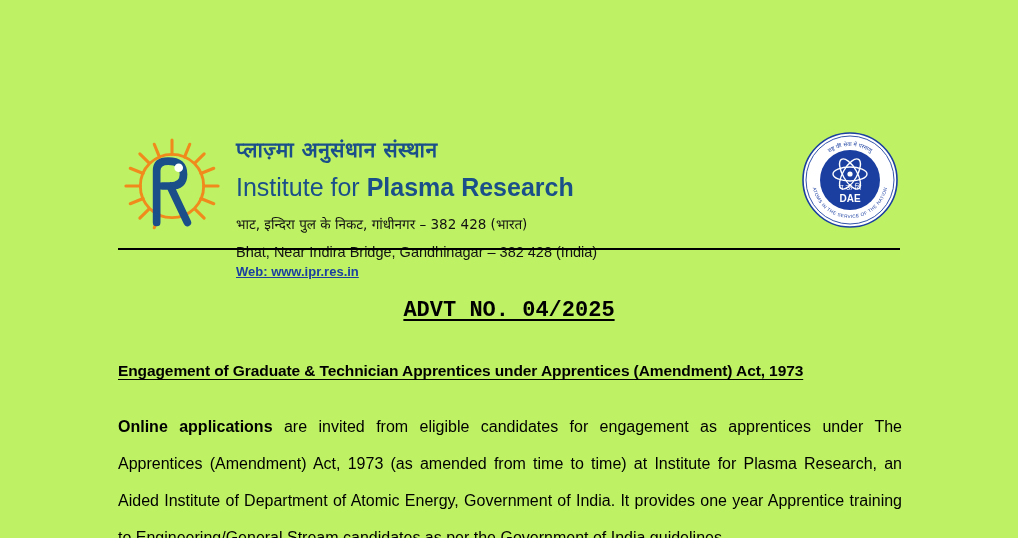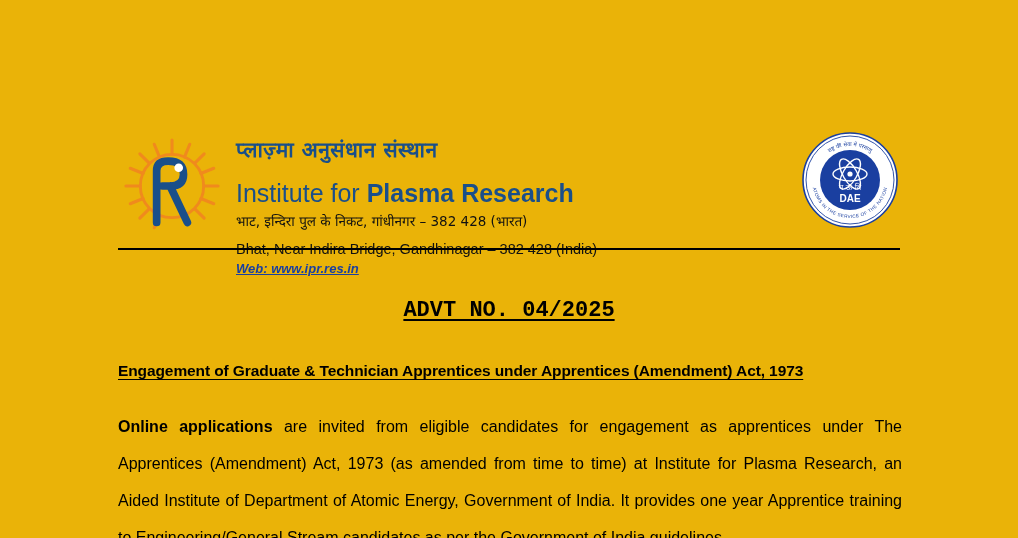--- a/index.html
+++ b/index.html
@@ -11,21 +11,21 @@
     width: 1018px;
     height: 538px;
     overflow: hidden;
     font-family: "Liberation Sans", sans-serif;
     color: #000000;
   }
   .page {
     position: relative;
     width: 1018px;
     height: 538px;
-    background: #eab308;
+    background: #bef264;
   }
 
   
   .letterhead {
     position: absolute;
     left: 118px;
     top: 128px;
     width: 782px;
     height: 120px;
     display: flex;
@@ -56,43 +56,42 @@
     font-weight: 700;
     color: #1a4f8a;
     letter-spacing: 0.4px;
     line-height: 1.2;
     white-space: nowrap;
   }
   .org-english {
     font-size: 25px;
     color: #1a4f8a;
     line-height: 1.25;
-    margin-top: 15px;
+    margin-top: 9px;
     white-space: nowrap;
   }
   .org-english b { font-weight: 700; }
   .org-addr-hi {
     font-family: "DejaVu Sans", sans-serif;
     font-size: 13.5px;
     color: #111111;
     line-height: 1.35;
-    margin-top: 3px;
+    margin-top: 12px;
     white-space: nowrap;
   }
   .org-addr-en {
     font-size: 14.5px;
     color: #111111;
     line-height: 1.35;
     margin-top: 9px;
     white-space: nowrap;
   }
   .org-web {
     font-size: 13px;
     font-weight: 700;
-    font-style: italic;
     color: #1a3fa0;
     text-decoration: underline;
     margin-top: 2px;
     white-space: nowrap;
   }
   .logo-dae {
     flex: 0 0 100px;
     width: 100px;
     height: 100px;
     position: relative;

